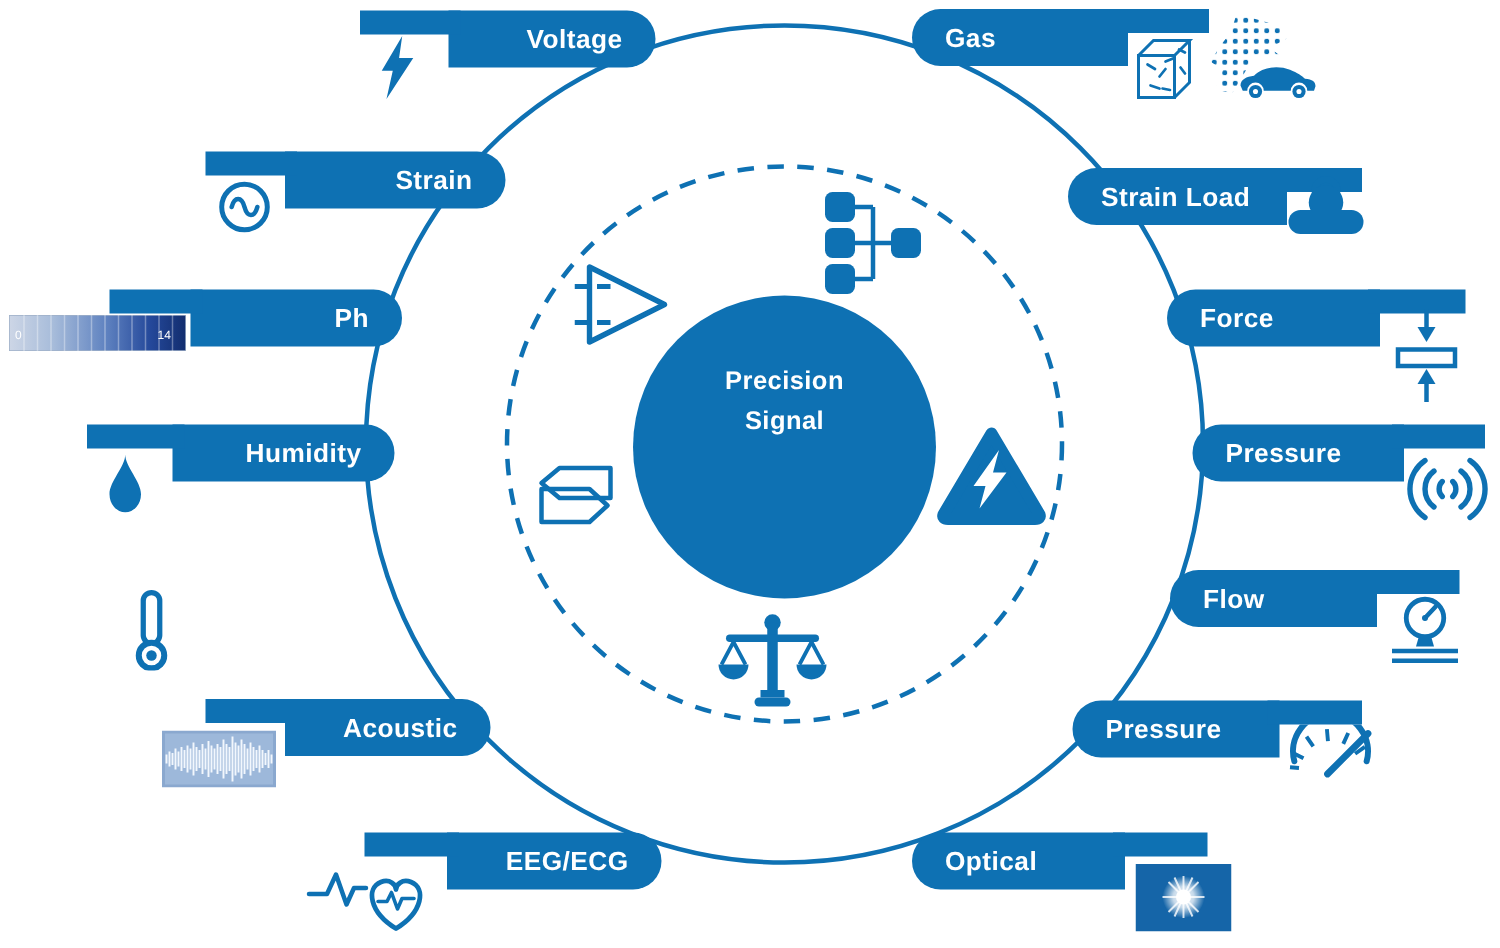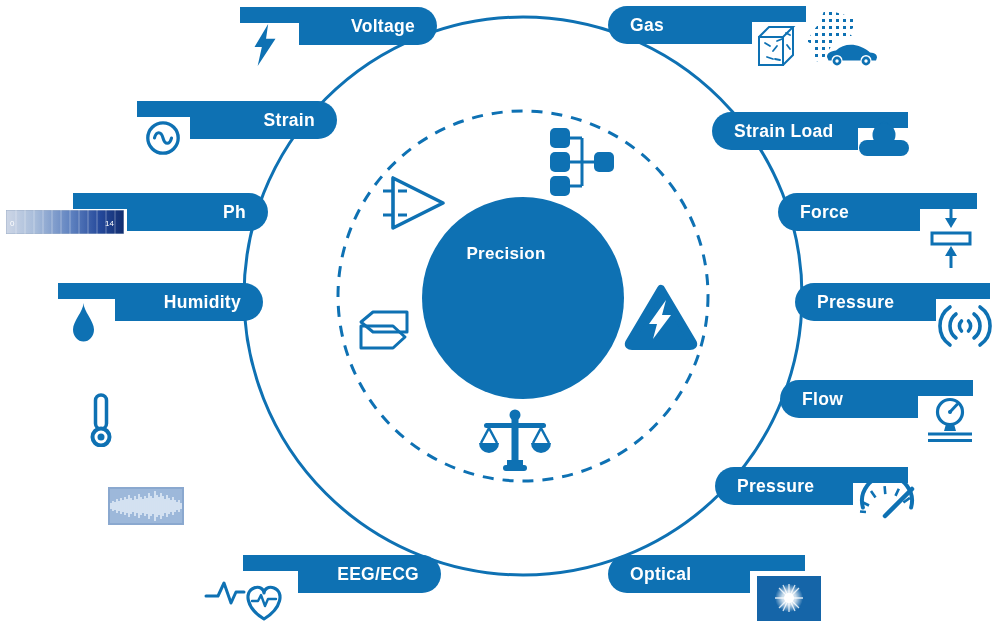--- a/index.html
+++ b/index.html
@@ -6,39 +6,40 @@
   .stage{position:relative;width:1000px;height:632px;background:#fff;overflow:hidden;
          font-family:"Liberation Sans",sans-serif;}
   .abs{position:absolute;}
   svg{display:block;}
   .icon{color:var(--primary);}
   .bar{position:absolute;height:38px;background:var(--primary);color:var(--label_text);
        font-weight:bold;font-size:17.5px;line-height:38px;letter-spacing:.3px;box-sizing:border-box;}
   .bar .tab{position:absolute;top:0;height:16px;background:var(--primary);}
   .bar-l{border-radius:0 19px 19px 0;text-align:right;padding-right:22px;}
   .bar-r{border-radius:19px 0 0 19px;text-align:left;padding-left:22px;}
-  .center-text{position:absolute;left:416px;top:240px;width:180px;text-align:center;
+  .center-text{position:absolute;left:433px;top:240px;width:180px;text-align:center;
        color:var(--label_text);font-weight:bold;font-size:17px;line-height:27px;letter-spacing:.3px;}
   .particles{background-image:radial-gradient(circle, var(--primary) 1.6px, transparent 1.9px);
        background-size:7px 7px;
        clip-path:polygon(35% 0,55% 4%,90% 14%,100% 30%,78% 42%,95% 55%,60% 52%,48% 70%,30% 100%,8% 96%,18% 70%,2% 60%,14% 40%,28% 22%);}
 </style>
 </head>
 <body>
 
 <div class="stage">
 
   <svg class="abs" style="left:0;top:0" width="1000" height="632">
     <circle cx="523" cy="296" r="279" fill="none" stroke="#0e71b3" stroke-width="3"></circle>
     <circle cx="523" cy="296" r="185" fill="none" stroke="#0e71b3" stroke-width="3" stroke-dasharray="11 9"></circle>
     <circle cx="523" cy="298" r="101" fill="#0e71b3"></circle>
   </svg>
 
   <div class="center-text">
     <div>Precision</div>
+    <div>Signal</div>
   </div>
 
   <svg class="abs icon" style="left:383px;top:172px" width="66" height="62" viewBox="0 0 66 62">
     <path d="M10 6 L10 56 L60 31 Z" fill="none" stroke="currentColor" stroke-width="3.6" stroke-linejoin="round"></path>
     <path d="M0 19 H10 M0 43 H10 M15 19 H24 M15 43 H24" stroke="currentColor" stroke-width="3.2"></path>
   </svg>
 
   <svg class="abs icon" style="left:548px;top:126px" width="68" height="72" viewBox="0 0 68 72">
     <path d="M22 12 H34 M22 60 H34 M34 12 V60 M22 36 H46" fill="none" stroke="currentColor" stroke-width="3"></path>
     <rect x="2" y="2" width="20" height="20" rx="5" fill="currentColor"></rect>
@@ -76,20 +77,24 @@
     <div class="tab" style="left:-53px;width:61px"></div>
     <span>Strain</span>
   </div>
   <div class="bar bar-l" style="left:115px;top:283px;width:148px">
     <div class="tab" style="left:-57px;width:65px"></div>
     <span>Humidity</span>
   </div>
   <div class="bar bar-l" style="left:127px;top:193px;width:141px">
     <div class="tab" style="left:-54px;width:62px"></div>
     <span>Ph</span>
+  </div>
+  <div class="bar bar-l" style="left:190px;top:466px;width:137px">
+    <div class="tab" style="left:-53px;width:61px"></div>
+    <span>Acoustic</span>
   </div>
   <div class="bar bar-l" style="left:298px;top:555px;width:143px">
     <div class="tab" style="left:-55px;width:63px"></div>
     <span>EEG/ECG</span>
   </div>
 
   <div class="bar bar-r" style="left:608px;top:6px;width:144px">
     <div class="tab" style="right:-54px;width:62px"></div>
     <span>Gas</span>
   </div>

